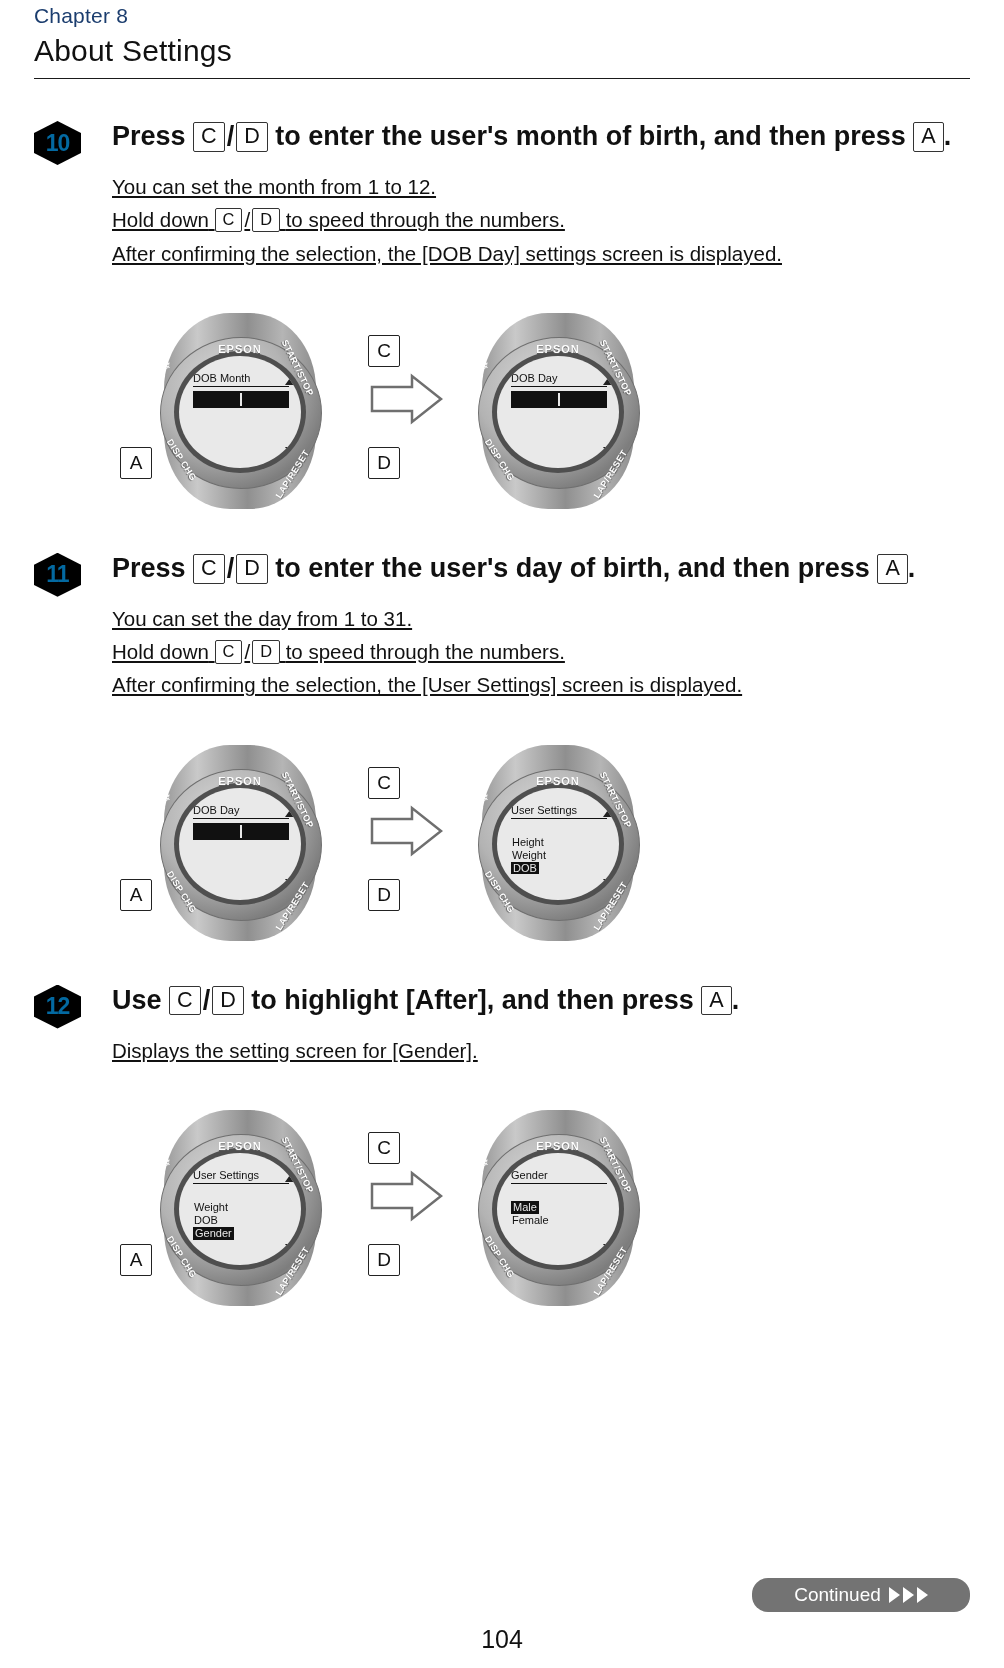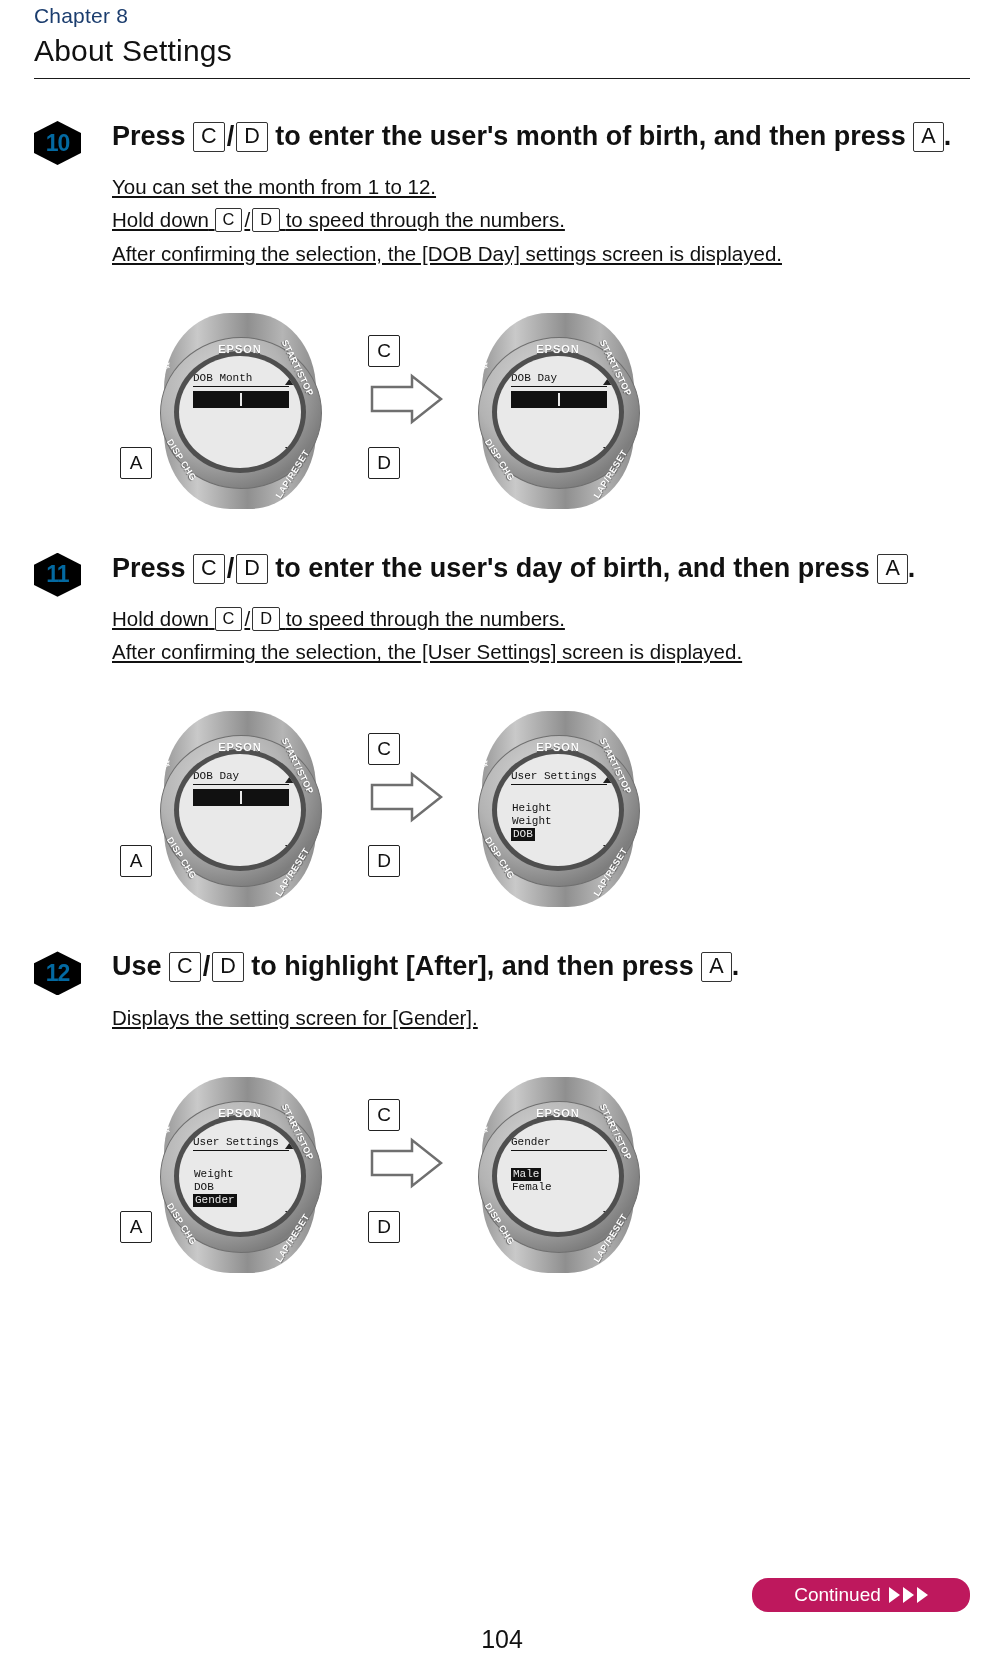--- a/index.html
+++ b/index.html
@@ -149,21 +149,21 @@
     left: 23px; top: 43px;
     width: 122px; height: 112px;
     border-radius: 50%;
     background: #e9e9e9;
     overflow: hidden;
   }
   .lcd {
     position: absolute;
     left: 14px; top: 16px;
     width: 96px; height: 80px;
-    font-family: Liberation Mono, monospace;
+    font-family: Liberation Sans, sans-serif;
     font-size: 11px;
     color: #111;
     line-height: 1.18;
   }
   .lcd .title-line {
     border-bottom: 1.4px solid #111;
     padding-bottom: 1px;
     margin-bottom: 2px;
     white-space: nowrap;
     font-size: 11px;
@@ -277,21 +277,21 @@
     text-align: center;
   }
   .page-num {
     font-size: 25px;
     color: #111;
   }
   .continued {
     position: absolute;
     right: 34px;
     bottom: 56px;
-    background: #be185d;
+    background: #737373;
     color: #fff;
     border-radius: 16px;
     height: 34px;
     min-width: 218px;
     display: flex;
     align-items: center;
     justify-content: center;
     gap: 8px;
     font-size: 19px;
     padding: 0 14px;
@@ -404,20 +404,21 @@
   <div class="step">
     <div class="step-badge">11</div>
     <div class="step-body">
       <div class="step-title">
         <span>Press</span>
         <span class="key">C</span><span class="slash">/</span><span class="key">D</span>
         <span>to enter the user's day of birth, and then press</span>
         <span class="key">A</span><span>.</span>
       </div>
       <div class="step-desc">
+        <div>You can set the day from 1 to 31.</div>
         <div>
           <span>Hold down</span>
           <span class="key">C</span><span class="slash">/</span><span class="key">D</span>
           <span>to speed through the numbers.</span>
         </div>
         <div>After confirming the selection, the [User Settings] screen is displayed.</div>
       </div>
     </div>
 
     <div class="figure">

